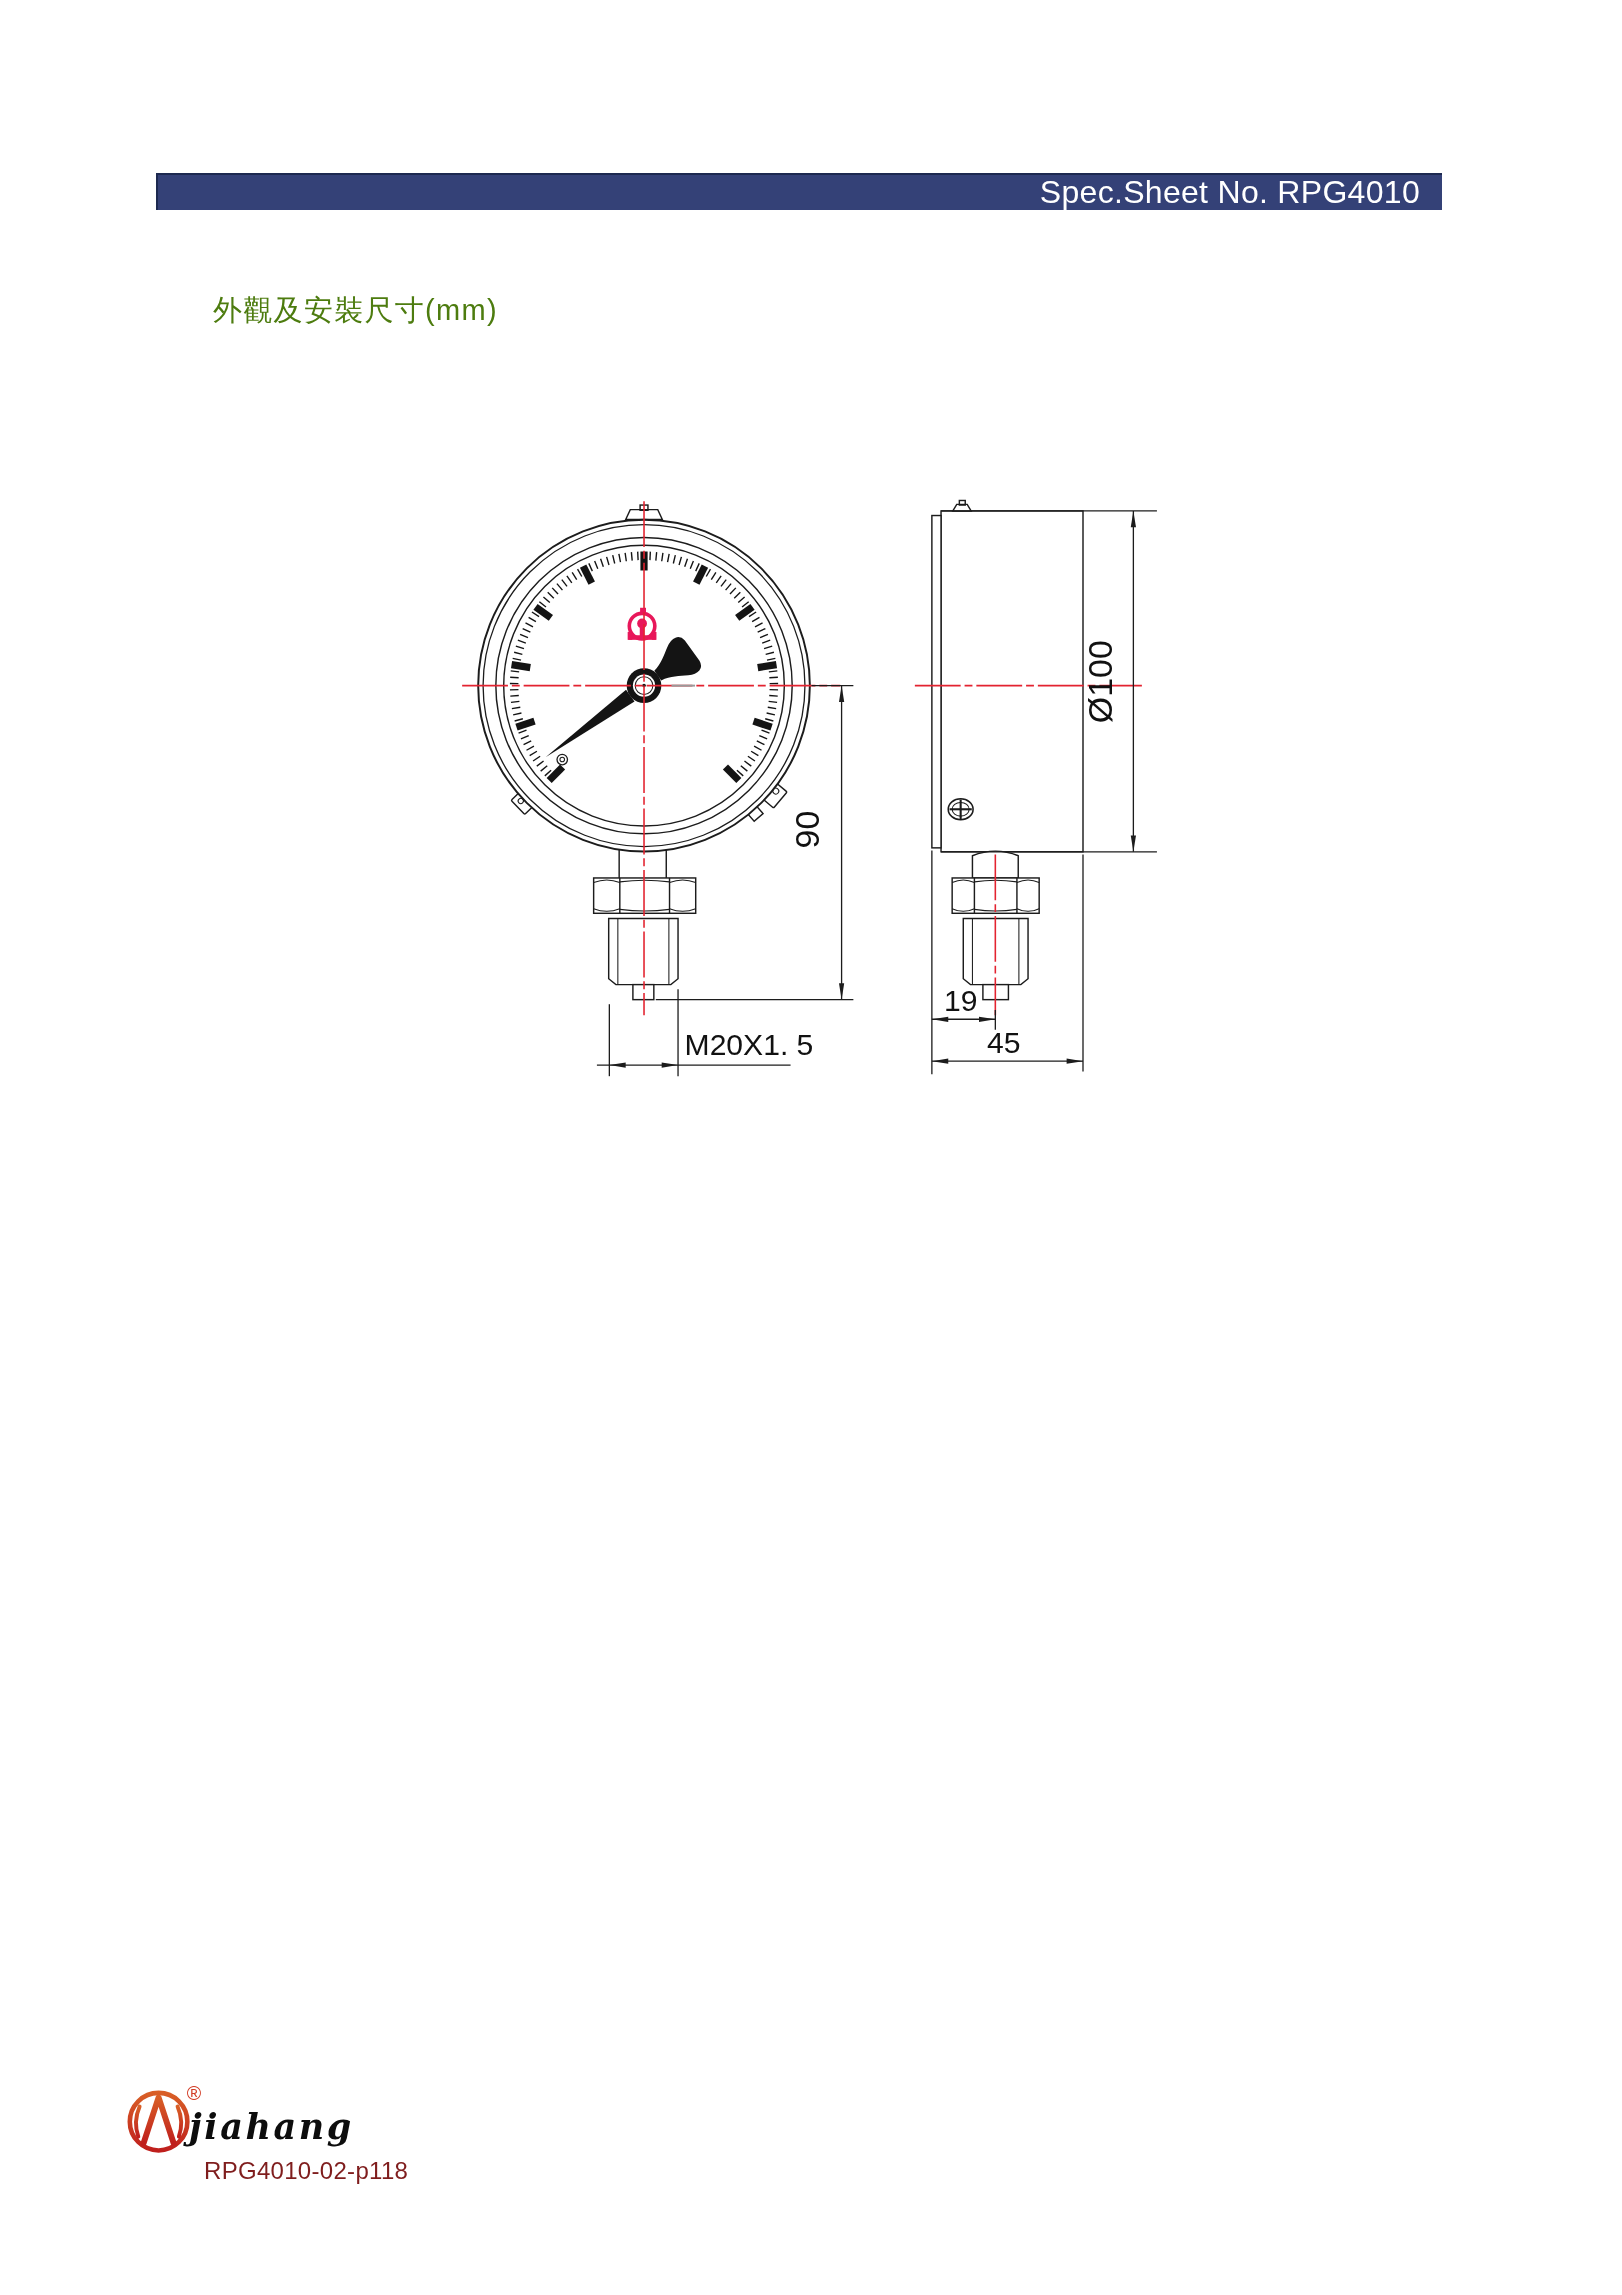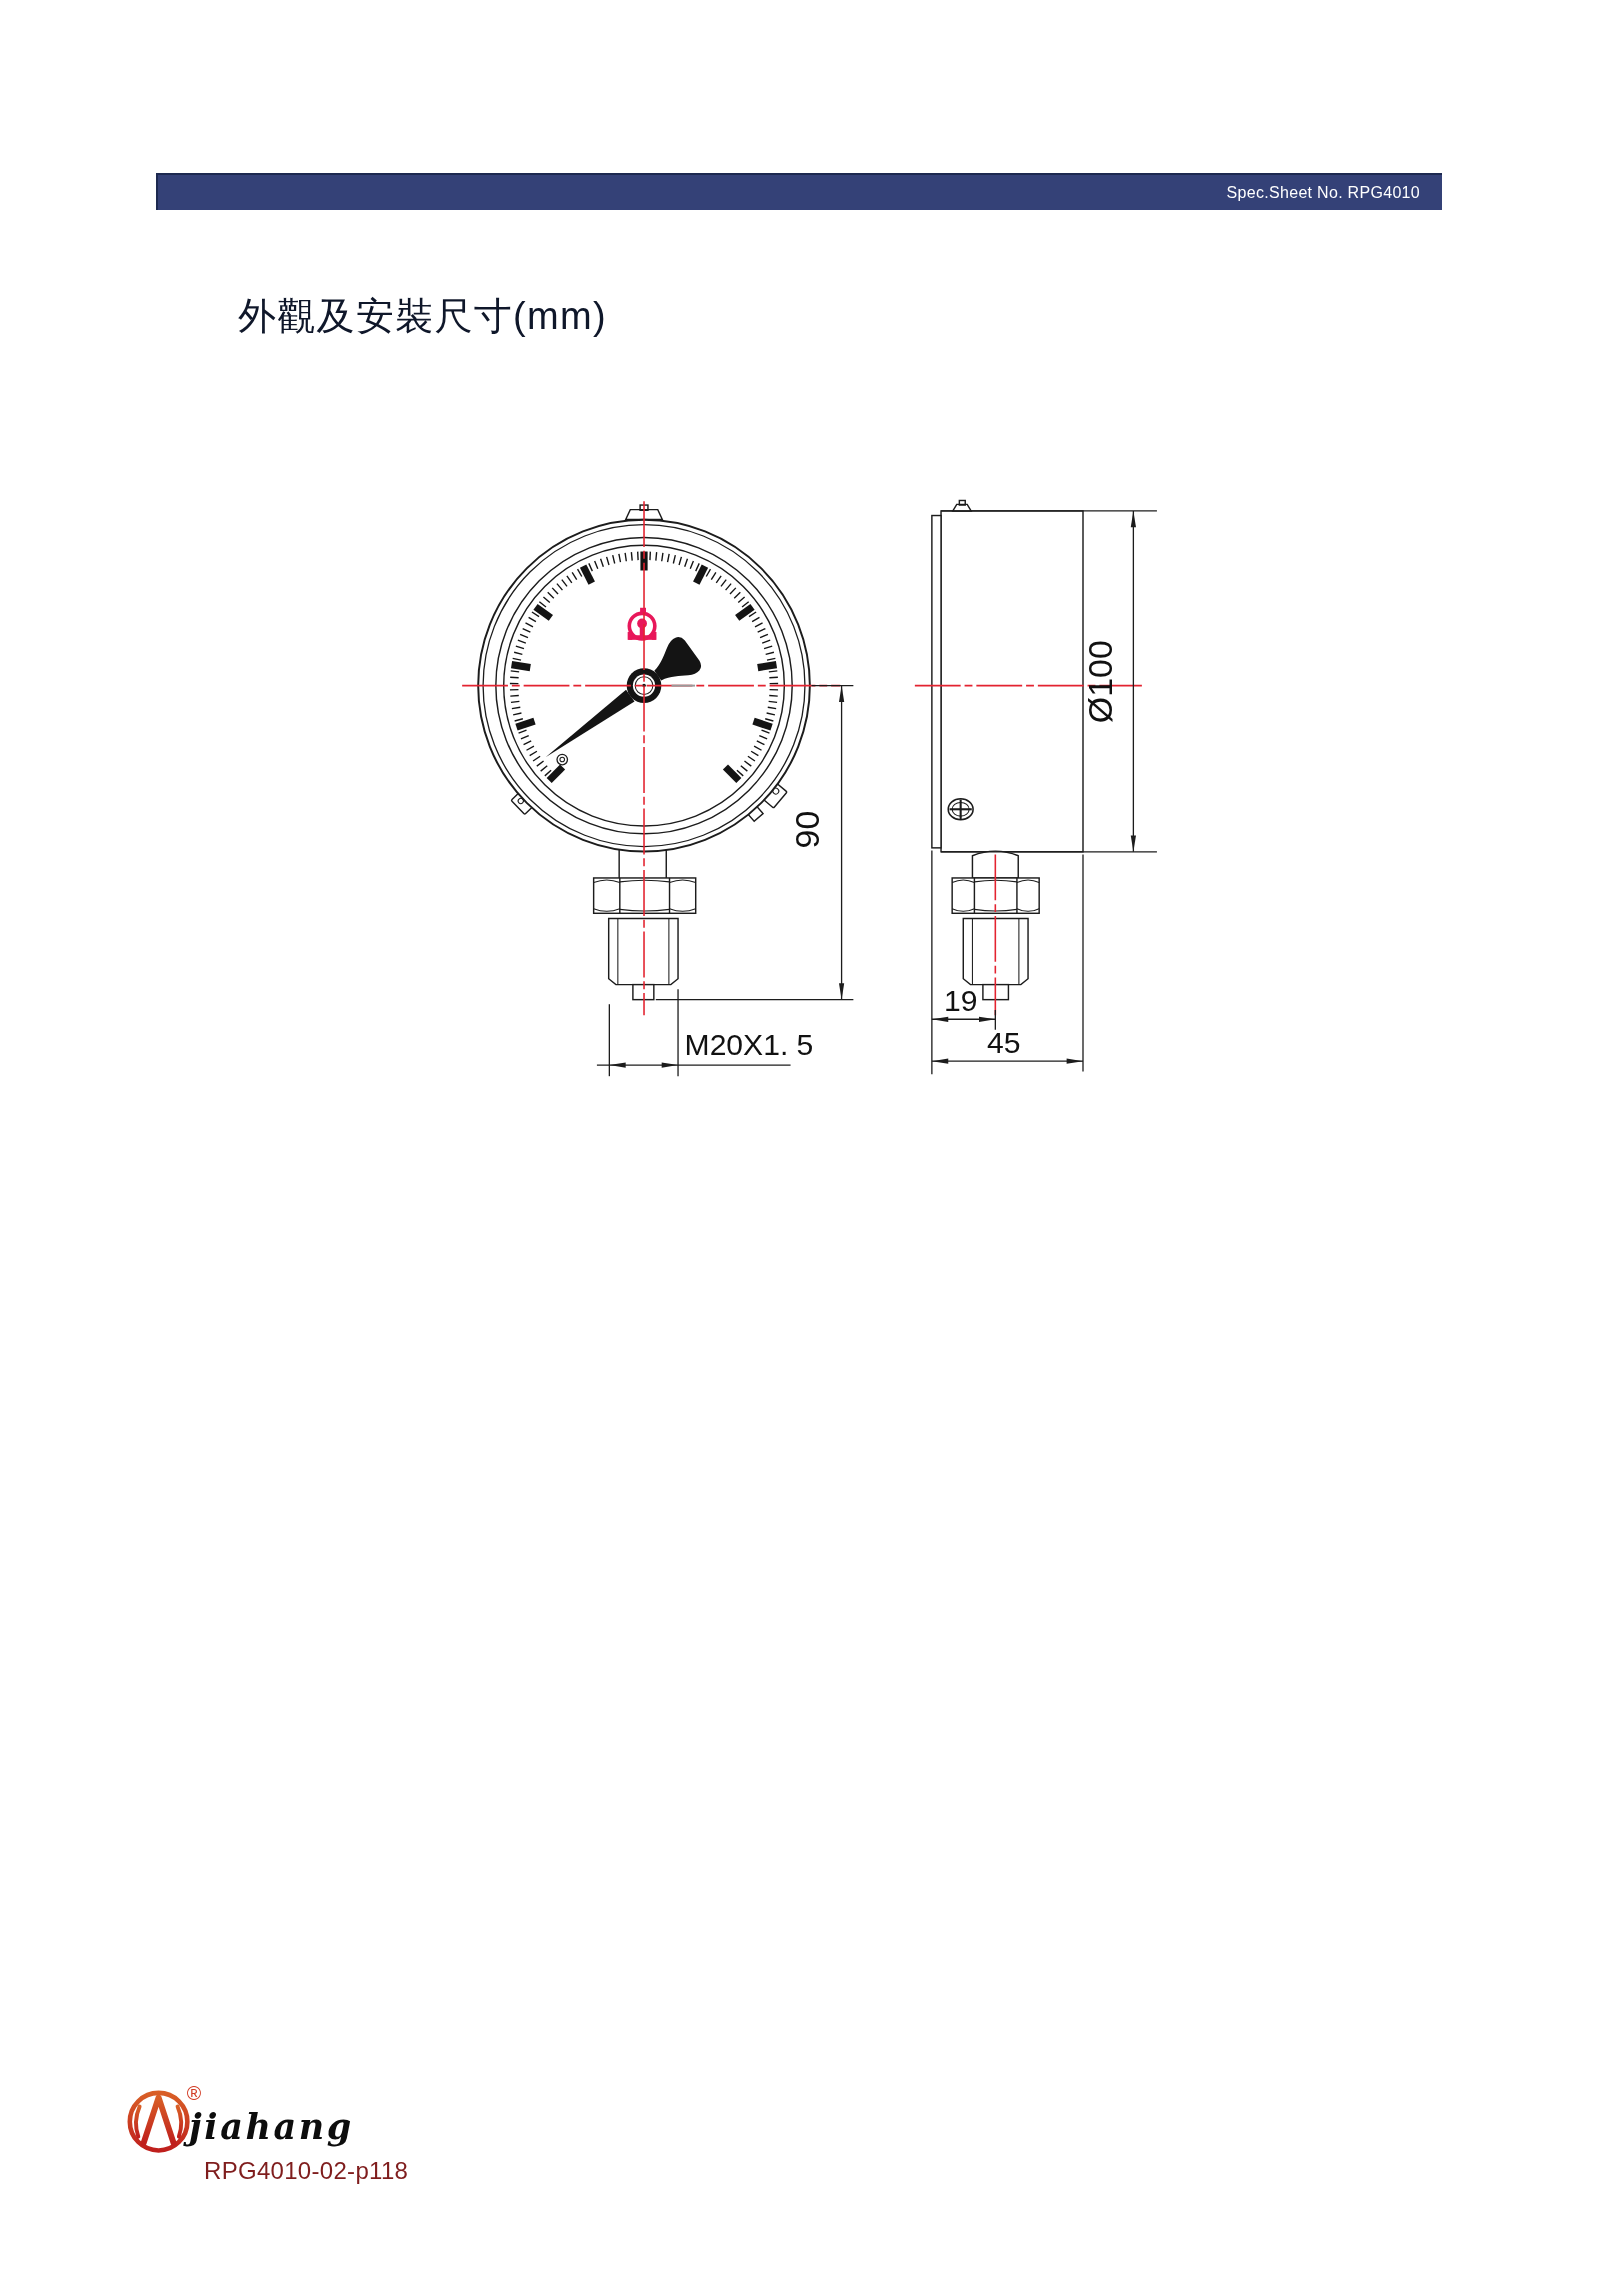--- a/index.html
+++ b/index.html
@@ -9,24 +9,24 @@
   }
   
   .header-bar{
     position:absolute;left:156px;top:173px;width:1286px;height:37px;
     background:var(--header-bar,#344177);
     border-top:2px solid #1d2950;border-left:2px solid #1d2950;
     box-sizing:border-box;
     display:flex;align-items:center;justify-content:flex-end;
   }
   .header-bar span{
-    color:var(--header-text,#fff);font-size:16px;padding-right:22px;letter-spacing:0.3px;
+    color:var(--header-text,#fff);font-size:32px;padding-right:22px;letter-spacing:0.3px;
   }
   
-  .title-zh{position:absolute;left:213px;top:291px;font-size:38px;color:#0f172a;letter-spacing:1.3px;margin-left:25px;}
+  .title-zh{position:absolute;left:213px;top:291px;font-size:29px;color:#4d7c0f;letter-spacing:1.3px;}
   .title-en{position:absolute;left:213px;top:326px;font-size:27.5px;color:#0a0a0a;}
   
   svg.drawing{position:absolute;left:0;top:0;}
   .ln  {stroke:var(--line,#1c1c1c);fill:none;stroke-width:2.2px;}
   .lnf {stroke:var(--line,#1c1c1c);fill:#ffffff;stroke-width:2.2px;}
   .thin{stroke:var(--line,#1c1c1c);fill:none;stroke-width:1.6px;}
   .dim {stroke:var(--line,#1c1c1c);fill:none;stroke-width:2px;}
   .arr {fill:var(--line,#1c1c1c);stroke:none;}
   .red {stroke:var(--red,#e32330);fill:none;stroke-width:2.4px;stroke-dasharray:70 6 12 6;}
   .gray{stroke:#9a9a9a;fill:none;stroke-width:3px;}

